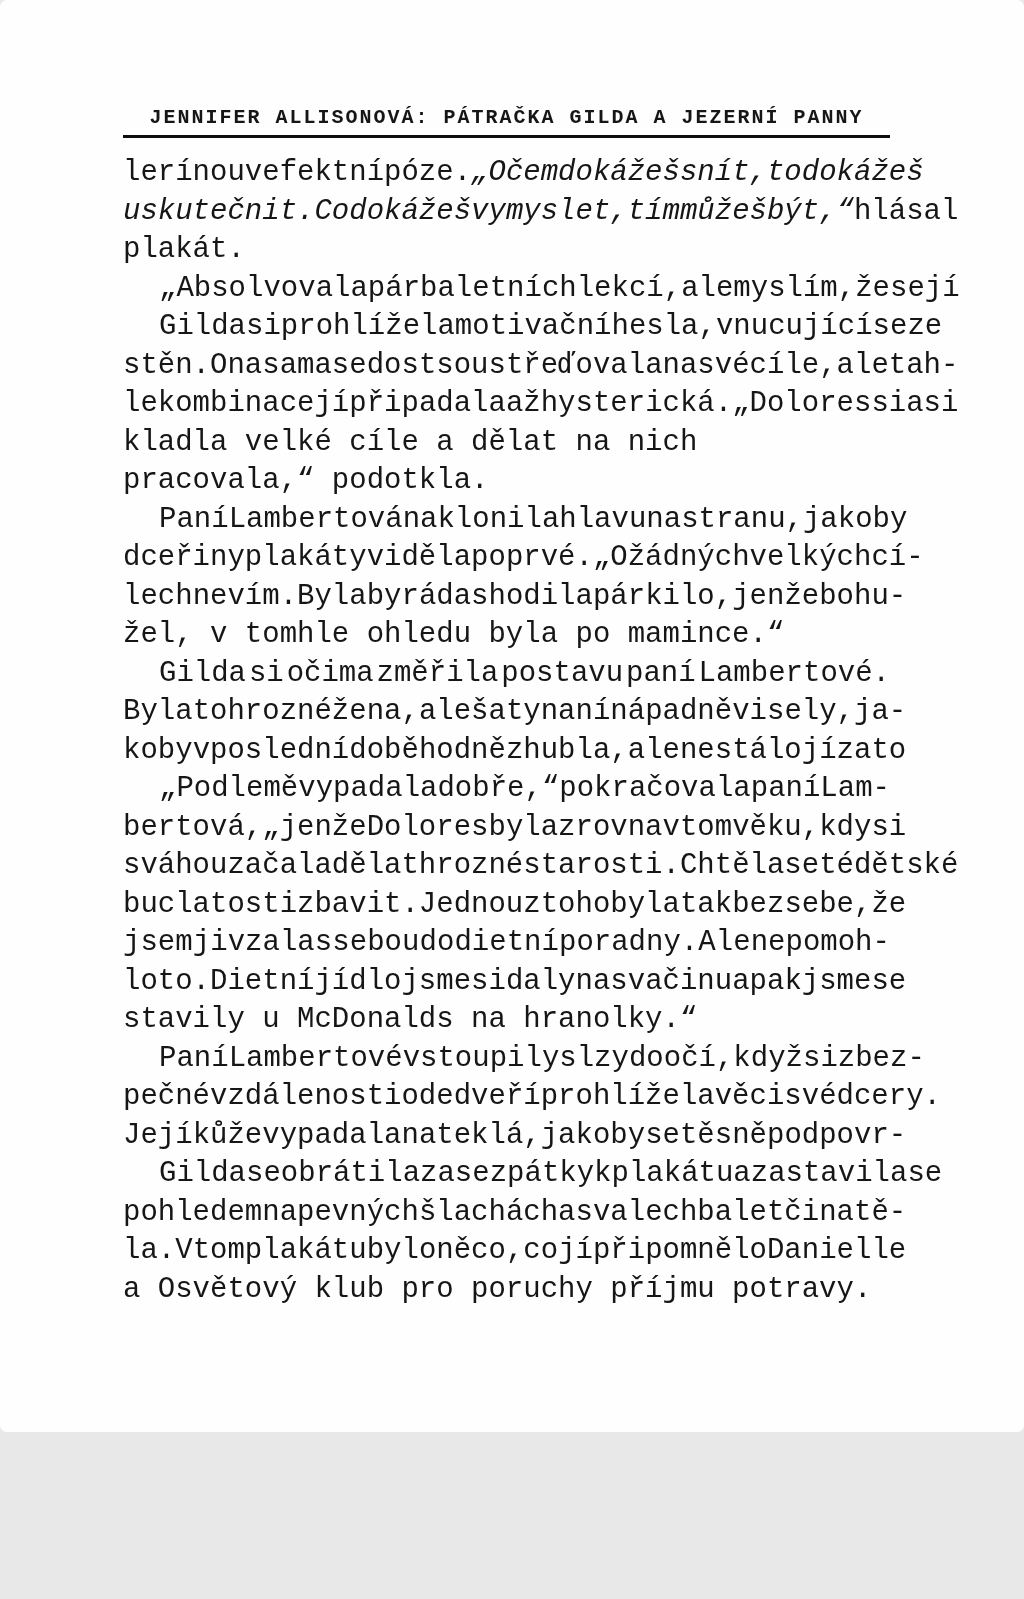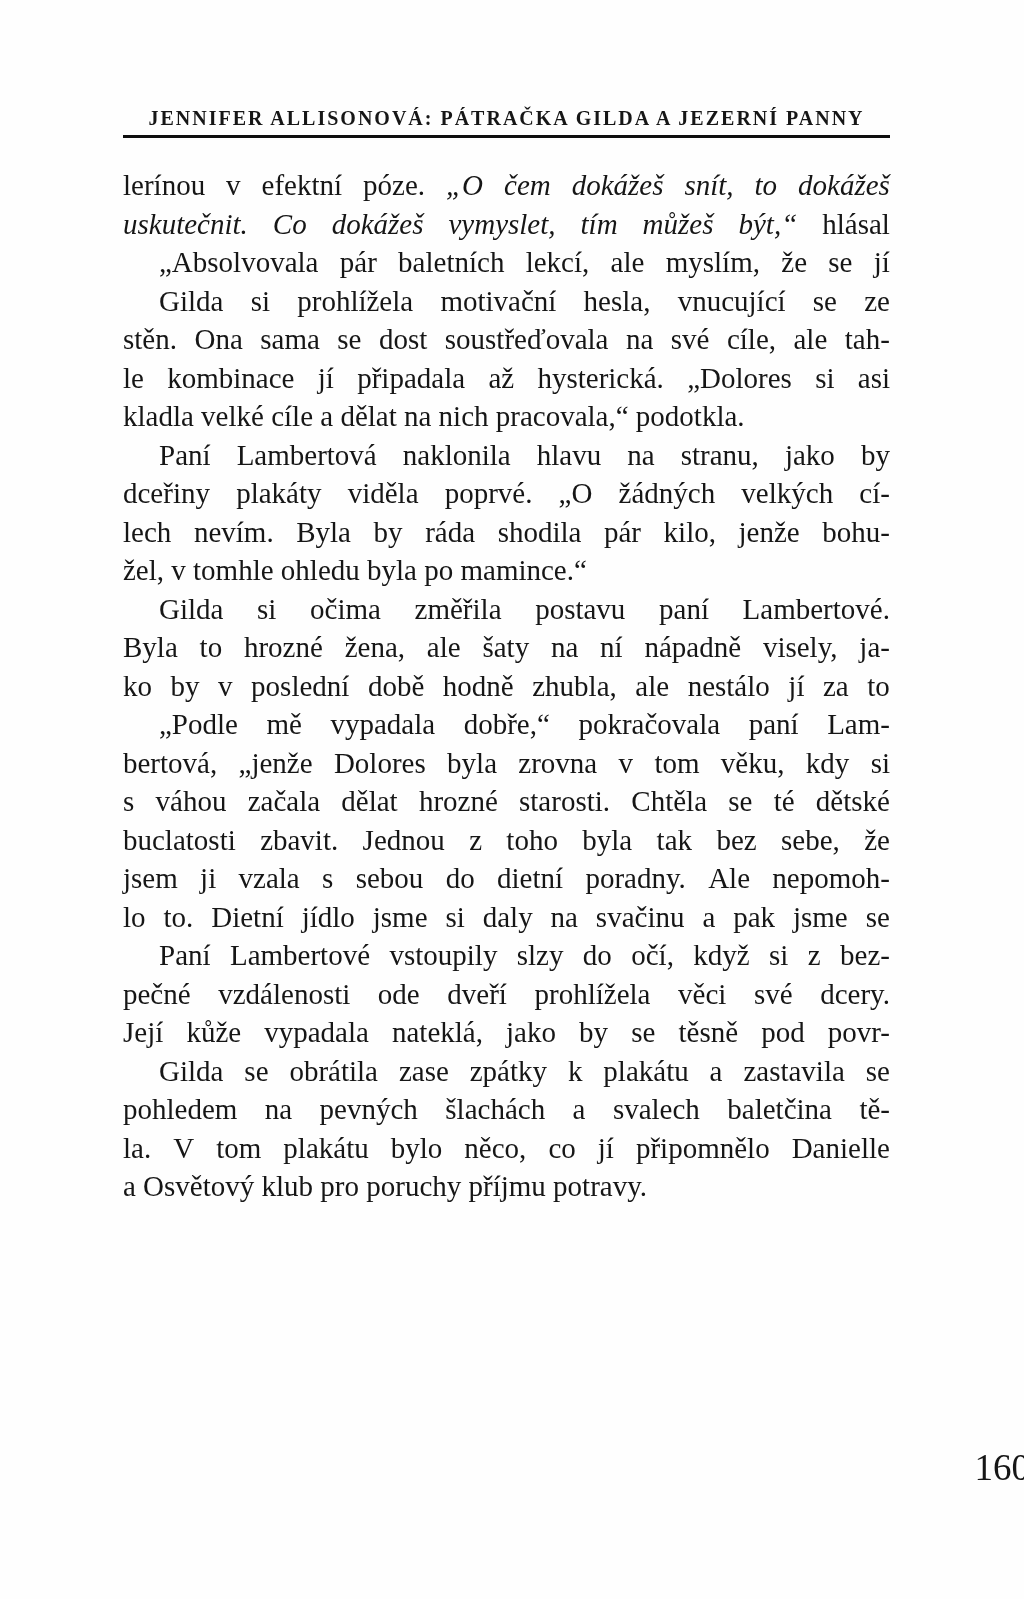--- a/index.html
+++ b/index.html
@@ -3,26 +3,27 @@
 <meta charset="utf-8">
 <style>
   html, body {
     margin: 0;
     padding: 0;
     background: #e8e8e8;
   }
   .page {
     position: relative;
     width: 1024px;
-    height: 1599px;
+    height: 1432px;
     background: #fefefe;
     margin: 0 auto;
     overflow: hidden;
     color: #161616;
-    font-family: Liberation Serif, serif;
+    font-family: Liberation Mono, monospace;
+    border-radius: 7px;
   }
   .running-header {
     position: absolute;
     top: 106px;
     left: 123px;
     width: 767px;
     text-align: center;
   }
   .running-header .header-title {
     font-size: 20px;
@@ -38,21 +39,20 @@
     width: 767px;
     height: 3px;
     background: #0e0e0e;
   }
   .page-body {
     position: absolute;
     top: 154px;
     left: 123px;
     width: 767px;
     font-size: 29px;
-    margin-top: 12px;
   }
   .para { margin: 0; }
   .line {
     display: flex;
     justify-content: space-between;
     line-height: 38.5px;
     white-space: nowrap;
   }
   .line.first { padding-left: 36px; }
   .line.last {
@@ -98,20 +98,21 @@
         <div class="line">
           <span class="w it">uskutečnit.</span>
           <span class="w it">Co</span>
           <span class="w it">dokážeš</span>
           <span class="w it">vymyslet,</span>
           <span class="w it">tím</span>
           <span class="w it">můžeš</span>
           <span class="w it">být,“</span>
           <span class="w">hlásal</span>
         </div>
+        <div class="line last"><span>plakát.</span></div>
       </div>
       <div class="para">
         <div class="line first">
           <span class="w">„Absolvovala</span>
           <span class="w">pár</span>
           <span class="w">baletních</span>
           <span class="w">lekcí,</span>
           <span class="w">ale</span>
           <span class="w">myslím,</span>
           <span class="w">že</span>
@@ -295,20 +296,21 @@
           <span class="w">jsme</span>
           <span class="w">si</span>
           <span class="w">daly</span>
           <span class="w">na</span>
           <span class="w">svačinu</span>
           <span class="w">a</span>
           <span class="w">pak</span>
           <span class="w">jsme</span>
           <span class="w">se</span>
         </div>
+        <div class="line last"><span>stavily u McDonalds na hranolky.“</span></div>
       </div>
       <div class="para">
         <div class="line first">
           <span class="w">Paní</span>
           <span class="w">Lambertové</span>
           <span class="w">vstoupily</span>
           <span class="w">slzy</span>
           <span class="w">do</span>
           <span class="w">očí,</span>
           <span class="w">když</span>

